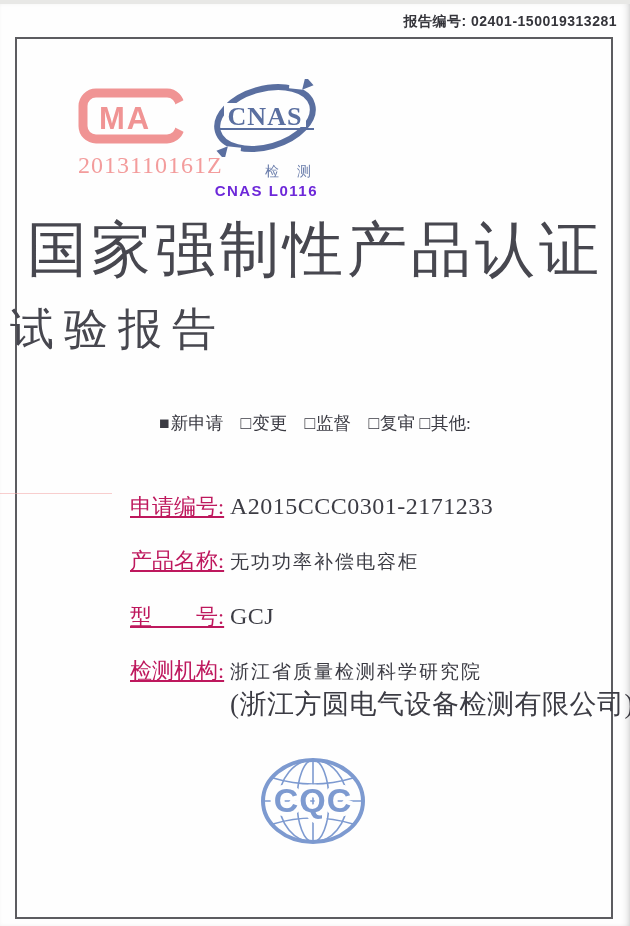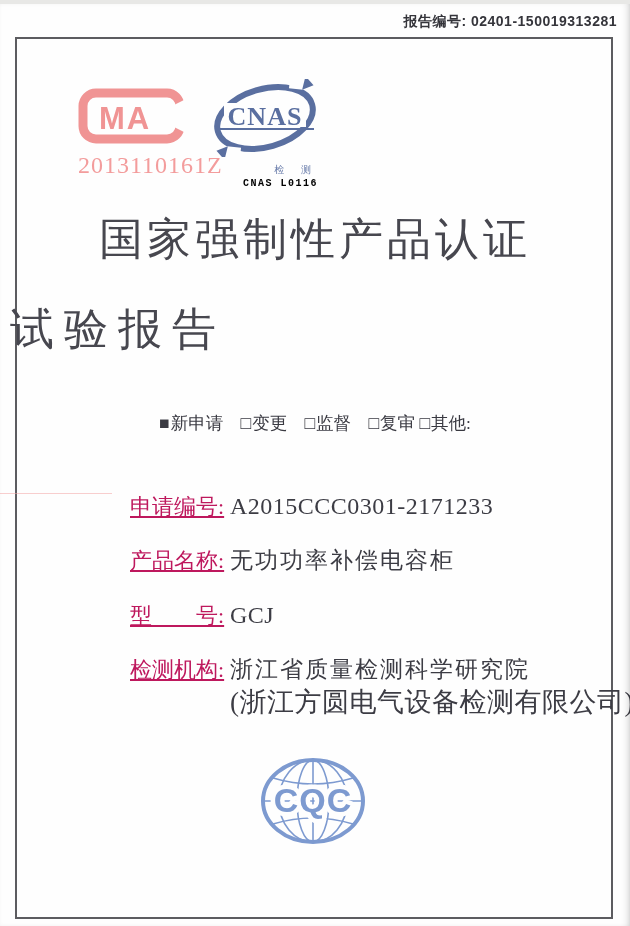--- a/index.html
+++ b/index.html
@@ -31,46 +31,46 @@
   .artifact{
     position:absolute;left:0;top:489px;width:112px;height:1px;
     background:rgba(243,165,165,.55);
   }
   .cma{position:absolute;left:78px;top:84px;width:110px;}
   .cma-num{
     margin-top:4px;font-size:24px;letter-spacing:1px;color:#f39c9c;
     font-family:"Liberation Serif","DejaVu Serif",serif;white-space:nowrap;
   }
   .cnas{position:absolute;left:212px;top:75px;width:106px;text-align:right;color:#5a6fa0;}
-  .cnas-sub1{margin-top:2px;font-size:10px;letter-spacing:7px;text-indent:7px;color:#6a7dab;
+  .cnas-sub1{margin-top:2px;font-size:14px;letter-spacing:7px;text-indent:7px;color:#6a7dab;
     font-family:"Liberation Sans","DejaVu Sans",sans-serif;}
-  .cnas-sub2{margin-top:1px;font-size:10px;letter-spacing:1.5px;color:#000000;
-    font-family:Liberation Mono, monospace;font-weight:bold;}
+  .cnas-sub2{margin-top:1px;font-size:15px;letter-spacing:1.5px;color:#6d28d9;
+    font-family:Liberation Sans, sans-serif;font-weight:bold;}
   .title{
     position:absolute;left:0;top:206px;width:100%;text-align:center;
-    font-size:44px;letter-spacing:4px;color:#47474f;font-weight:500;
+    font-size:60px;letter-spacing:4px;color:#47474f;font-weight:500;
   }
   .subtitle{
     position:absolute;left:0;top:296px;width:100%;
     font-size:44px;letter-spacing:10px;text-indent:10px;color:#47474f;font-weight:500;
   }
   .app-type{
     position:absolute;left:0;top:407px;width:100%;text-align:center;
     font-size:17.5px;color:#393941;white-space:nowrap;
   }
   .app-item{display:inline-block;margin-right:13px;}
   .app-item:nth-child(4){margin-right:0;}
   .app-item:last-child{margin-right:0;}
   .glyph{margin-right:1px;}
   .fields{position:absolute;left:130px;top:488px;width:440px;}
   .field-row{display:flex;align-items:baseline;line-height:28px;margin-bottom:26px;white-space:nowrap;}
   .field-row.cont{margin-top:-22px;}
   .f-label{flex:0 0 100px;font-size:22px;color:#be185d;text-decoration:underline;}
   .f-value{font-size:24px;letter-spacing:.5px;color:#3c3c44;}
-  .f-value.cjk{font-size:23px;letter-spacing:2px;}
+  .f-value.cjk{font-size:19px;letter-spacing:2px;}
   .f-value.cjk-small{font-size:27px;letter-spacing:.5px;}
   .cqc{position:absolute;left:259px;top:752px;width:108px;height:92px;}
   svg text{font-family:"Liberation Sans","DejaVu Sans",sans-serif;}
   svg .serifT{font-family:"Liberation Serif","DejaVu Serif",serif;}
 </style>
 </head>
 <body>
 
 <div class="page">
 

